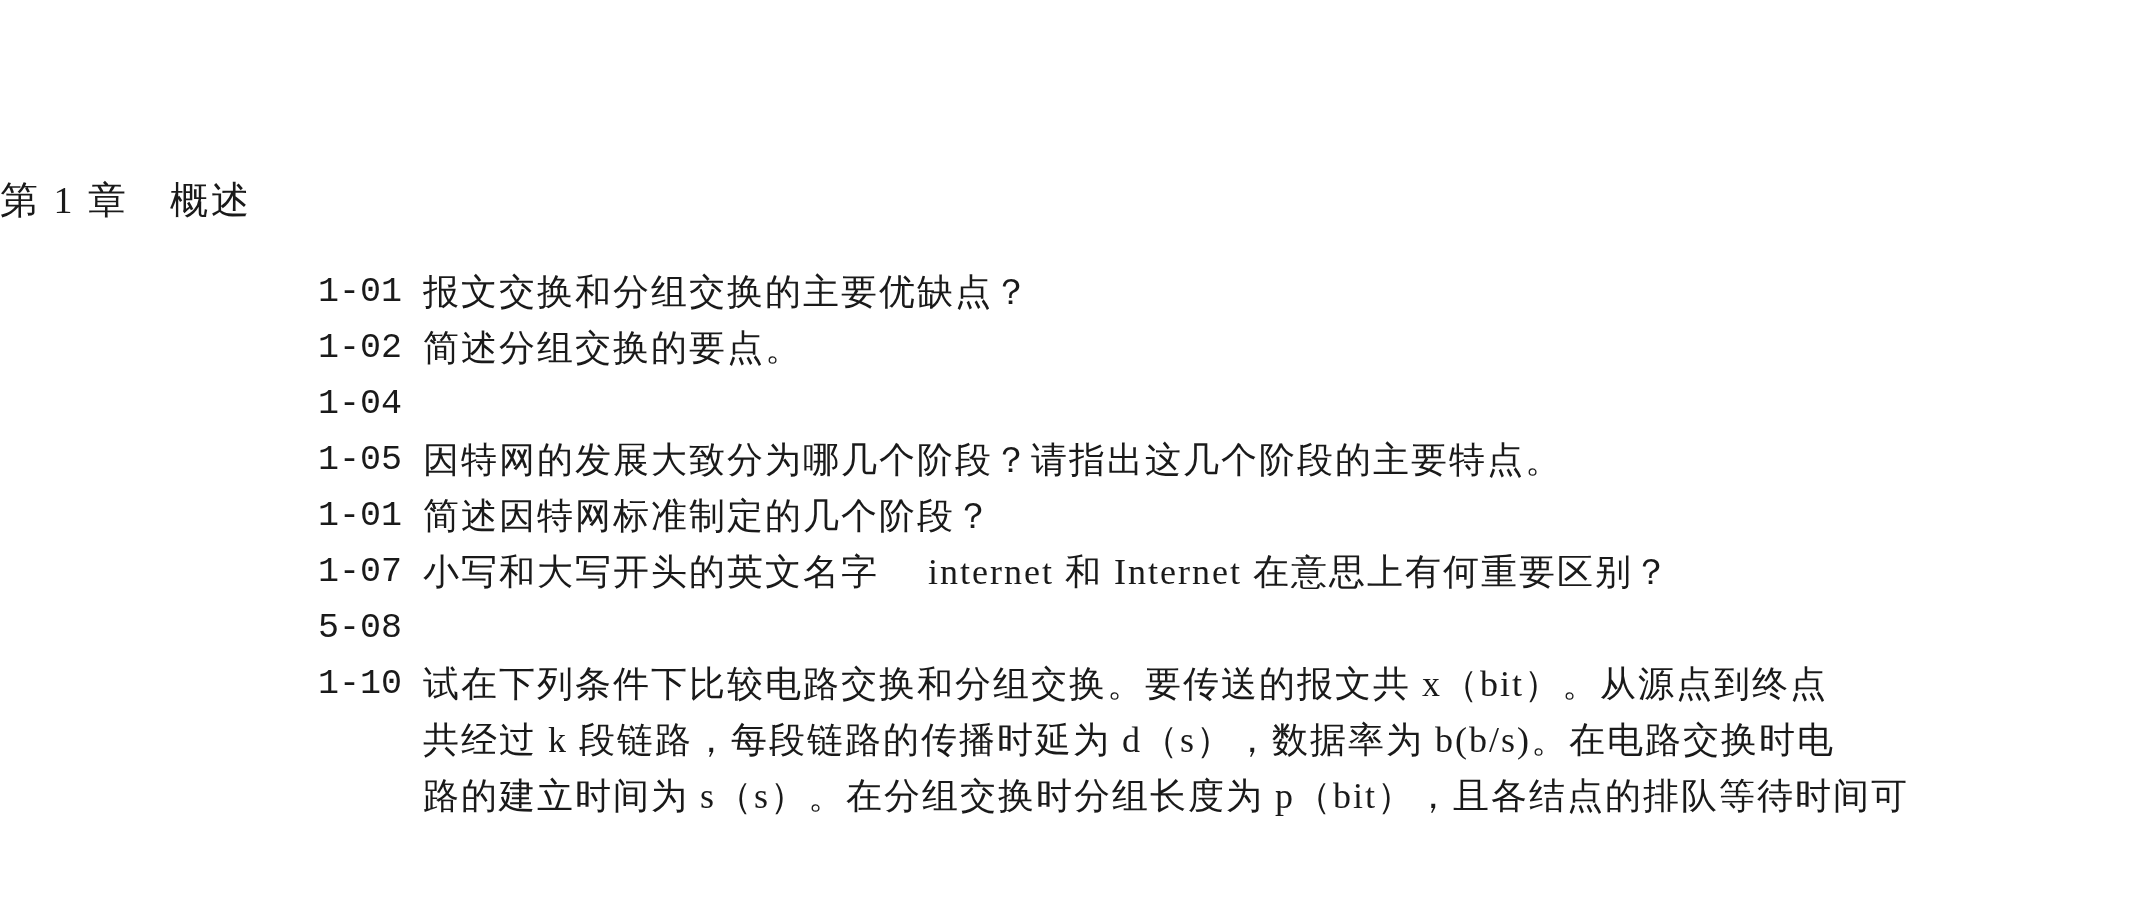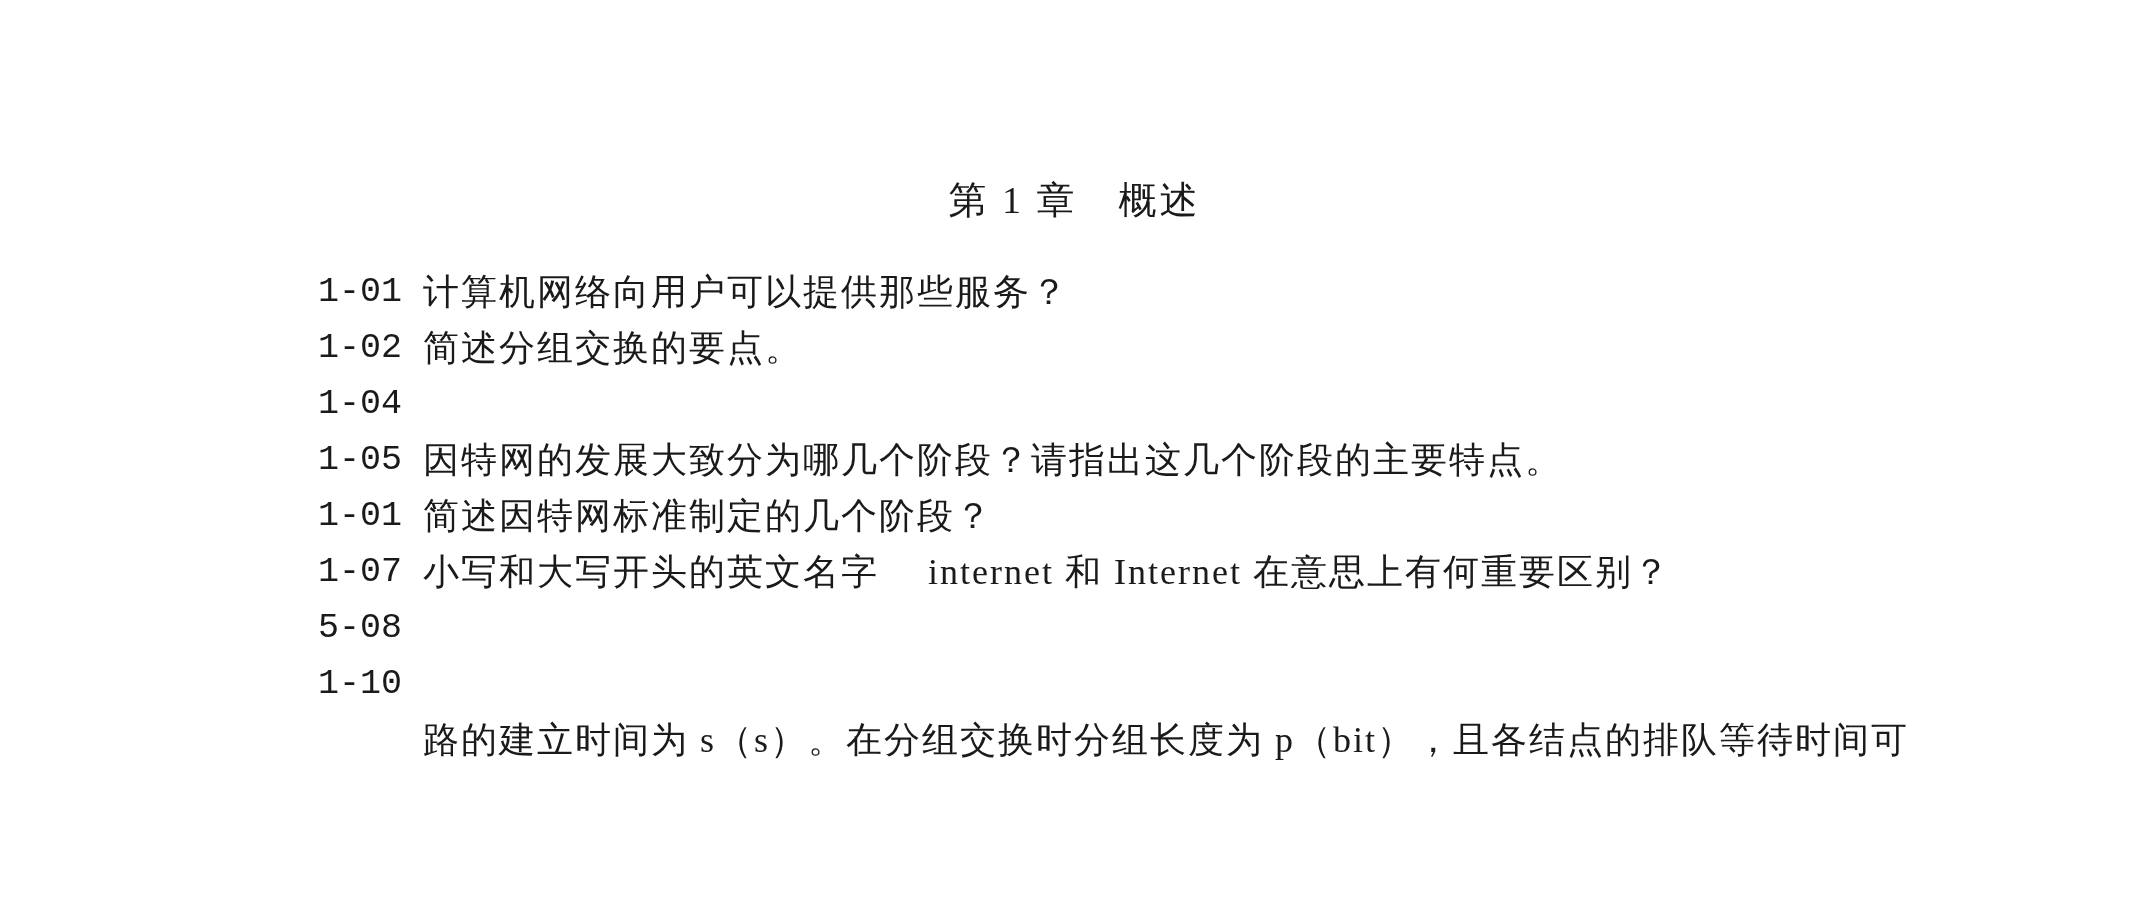--- a/index.html
+++ b/index.html
@@ -16,21 +16,20 @@
     font-family: "Liberation Serif", "DejaVu Serif", serif;
     color: #1a1a1a;
   }
   .chapter-title {
     position: absolute;
     top: 178px;
     left: 0;
     width: 2149px;
     height: 44px;
     line-height: 44px;
-    text-align: center;
     font-size: 38px;
     letter-spacing: 3px;
     white-space: pre;
   }
   .question-list {
     position: absolute;
     left: 318px;
     top: 264px;
     width: 1700px;
   }
@@ -57,21 +56,21 @@
 <body>
 
 <div class="page" style="background: rgb(255, 255, 255); color: rgb(26, 26, 26);">
 
   <div class="chapter-title">第 1 章　概述</div>
 
   <div class="question-list">
 
     <div class="q-row">
       <span class="q-num">1-01</span>
-      <span class="q-text">计算机网络向用户可以提供那些服务？</span>
+      <span class="q-text">报文交换和分组交换的主要优缺点？</span>
     </div>
 
     <div class="q-row">
       <span class="q-num">1-02</span>
       <span class="q-text">简述分组交换的要点。</span>
     </div>
 
 
     <div class="q-row">
       <span class="q-num">1-04</span>
@@ -92,22 +91,27 @@
       <span class="q-text">小写和大写开头的英文名字　 internet 和 Internet 在意思上有何重要区别？</span>
     </div>
 
     <div class="q-row">
       <span class="q-num">5-08</span>
     </div>
 
 
     <div class="q-row">
       <span class="q-num">1-10</span>
+      <span class="q-text">试在下列条件下比较电路交换和分组交换。要传送的报文共 x（bit）。从源点到终点</span>
     </div>
 
+    <div class="q-row">
+      <span class="q-num"></span>
+      <span class="q-text">共经过 k 段链路，每段链路的传播时延为 d（s），数据率为 b(b/s)。在电路交换时电</span>
+    </div>
 
     <div class="q-row">
       <span class="q-num"></span>
       <span class="q-text">路的建立时间为 s（s）。在分组交换时分组长度为 p（bit），且各结点的排队等待时间可</span>
     </div>
 
   </div>
 </div>
 
 </body></html>

